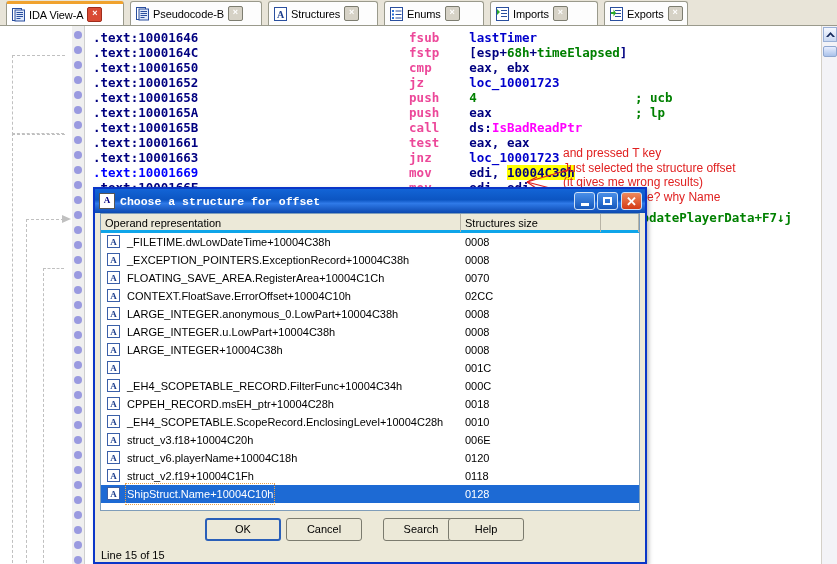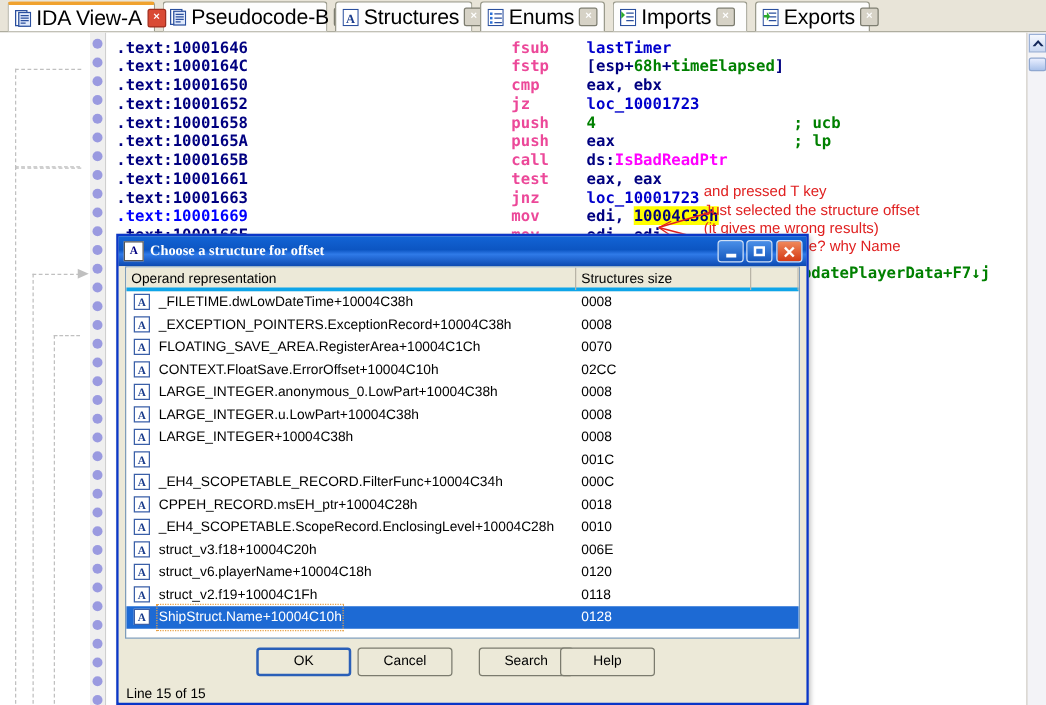--- a/index.html
+++ b/index.html
@@ -40,21 +40,21 @@
     padding: 0 5px 0 5px;
     gap: 4px;
     white-space: nowrap;
   }
   .tab.active {
     border-top: 3px solid #f0a22e;
     background: #ffffff;
     z-index: 4;
   }
   .tab-label {
-    font-size: 17px;
+    font-size: 11px;
     color: #000;
     letter-spacing: -0.1px;
   }
   .tab-ico {
     width: 13px; height: 14px;
     position: relative;
     flex: 0 0 auto;
   }
   .tab-ico svg { display: block; }
   .tab-close {
@@ -211,21 +211,21 @@
     line-height: 13px;
     text-align: center;
     font-family: "Liberation Serif", serif;
     flex: 0 0 auto;
   }
   #dlg-title-text {
     color: #ffffff;
     font-size: 11.5px;
     font-weight: bold;
     margin-left: 5px;
-    font-family: Liberation Serif, serif;
+    font-family: Liberation Mono, monospace;
   }
   .winbtn {
     position: absolute;
     top: 3px;
     width: 21px; height: 18px;
     border: 1px solid #cfe0f5;
     border-radius: 3px;
     box-sizing: border-box;
     display: flex; align-items: center; justify-content: center;
   }
@@ -404,21 +404,21 @@
           <rect x="0.5" y="0.5" width="12" height="13" fill="#fff" stroke="#2a4f9e"></rect>
           <g stroke="#2a4f9e">
             <path d="M5,3.5h6M5,6.5h6M5,9.5h6"></path>
           </g>
           <path d="M1,2 L4,5 L1,8 Z" fill="#2cab2c"></path>
         </svg>
       </span>
       <span class="tab-label">Imports</span>
       <span class="tab-close">×</span>
     </div>
-    <div class="tab" style="left: 604px; width: 92px;">
+    <div class="tab" style="left: 604px; width: 84px;">
       <span class="tab-ico">
         <svg width="13" height="14" viewBox="0 0 13 14">
           <rect x="0.5" y="0.5" width="12" height="13" fill="#fff" stroke="#2a4f9e"></rect>
           <g stroke="#2a4f9e">
             <path d="M5,3.5h6M5,6.5h6M5,9.5h6"></path>
           </g>
           <path d="M1,5 L3.5,5 L3.5,2.5 L6,6 L3.5,9.5 L3.5,7 L1,7 Z" fill="#2cab2c"></path>
         </svg>
       </span>
       <span class="tab-label">Exports</span>

